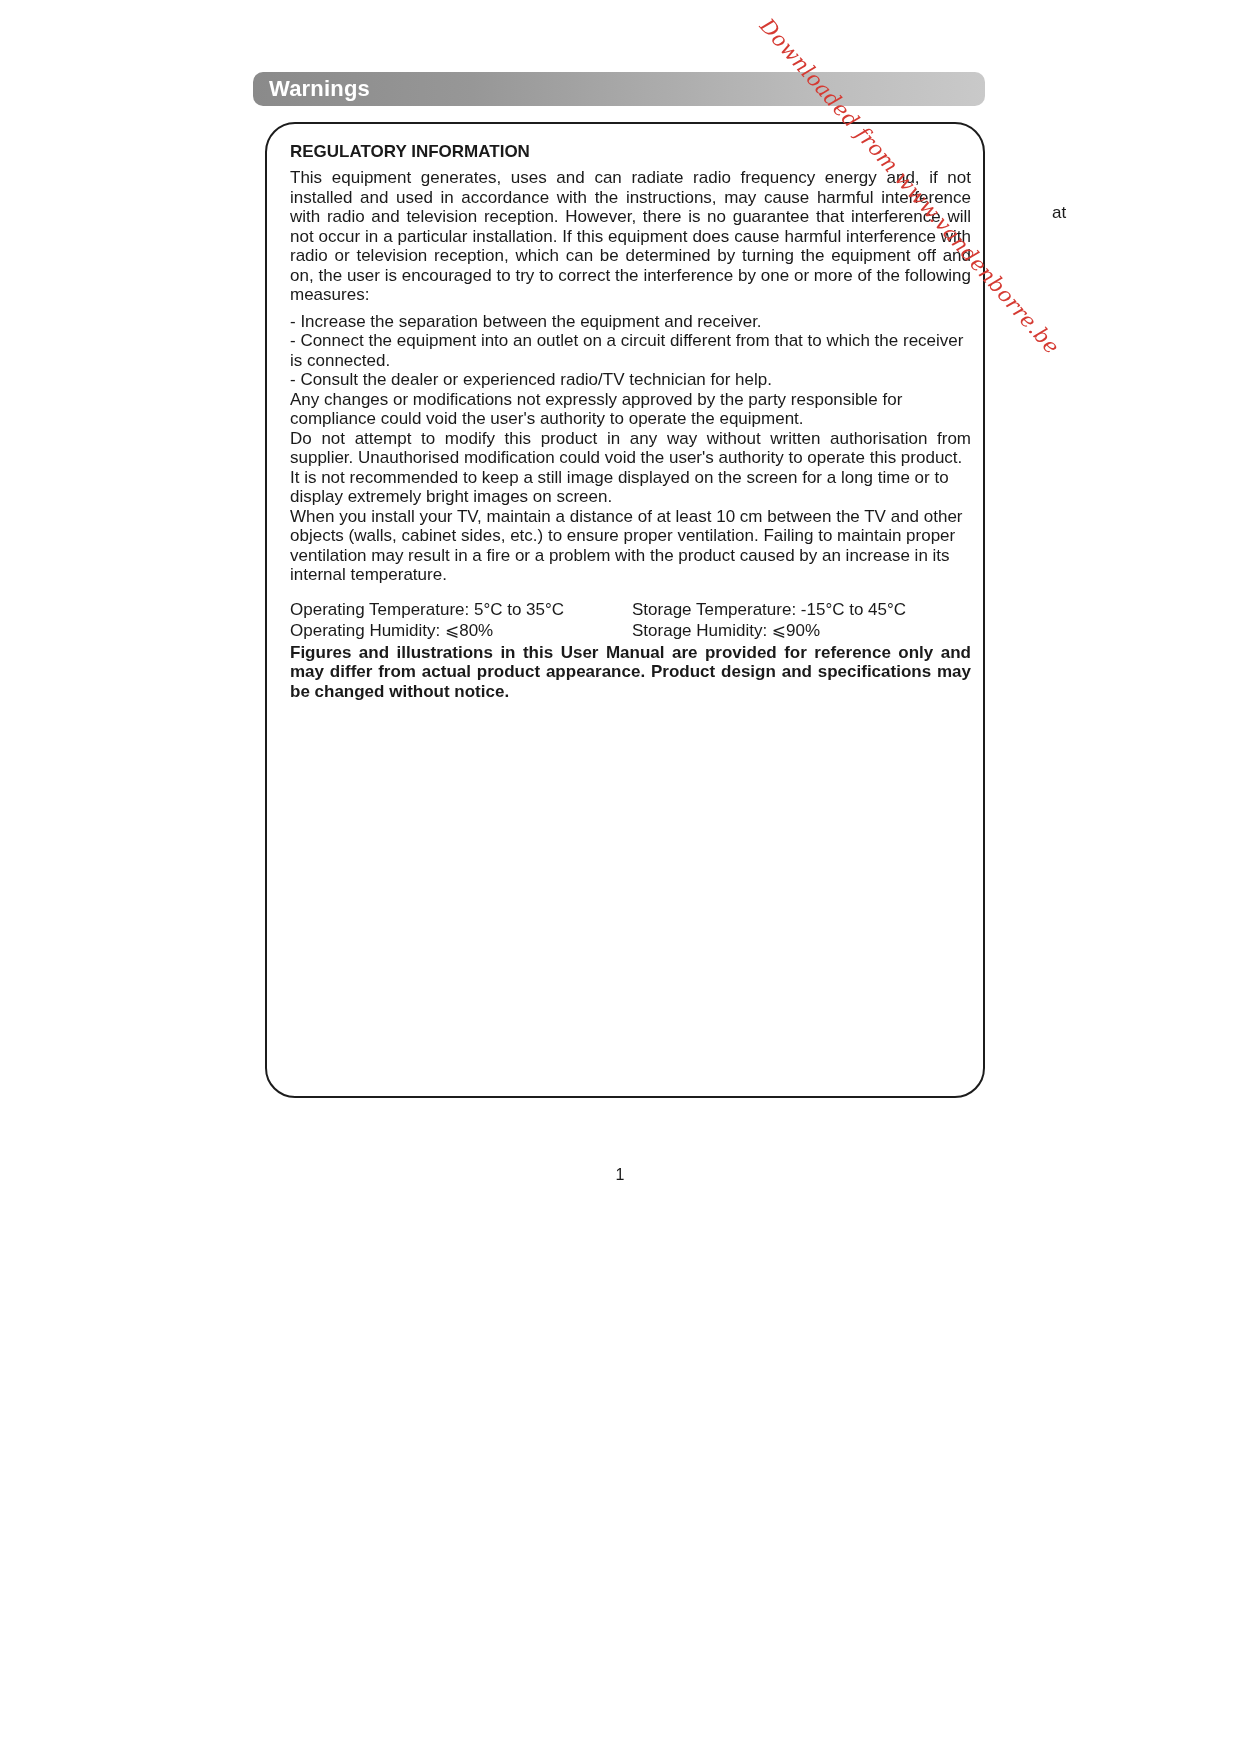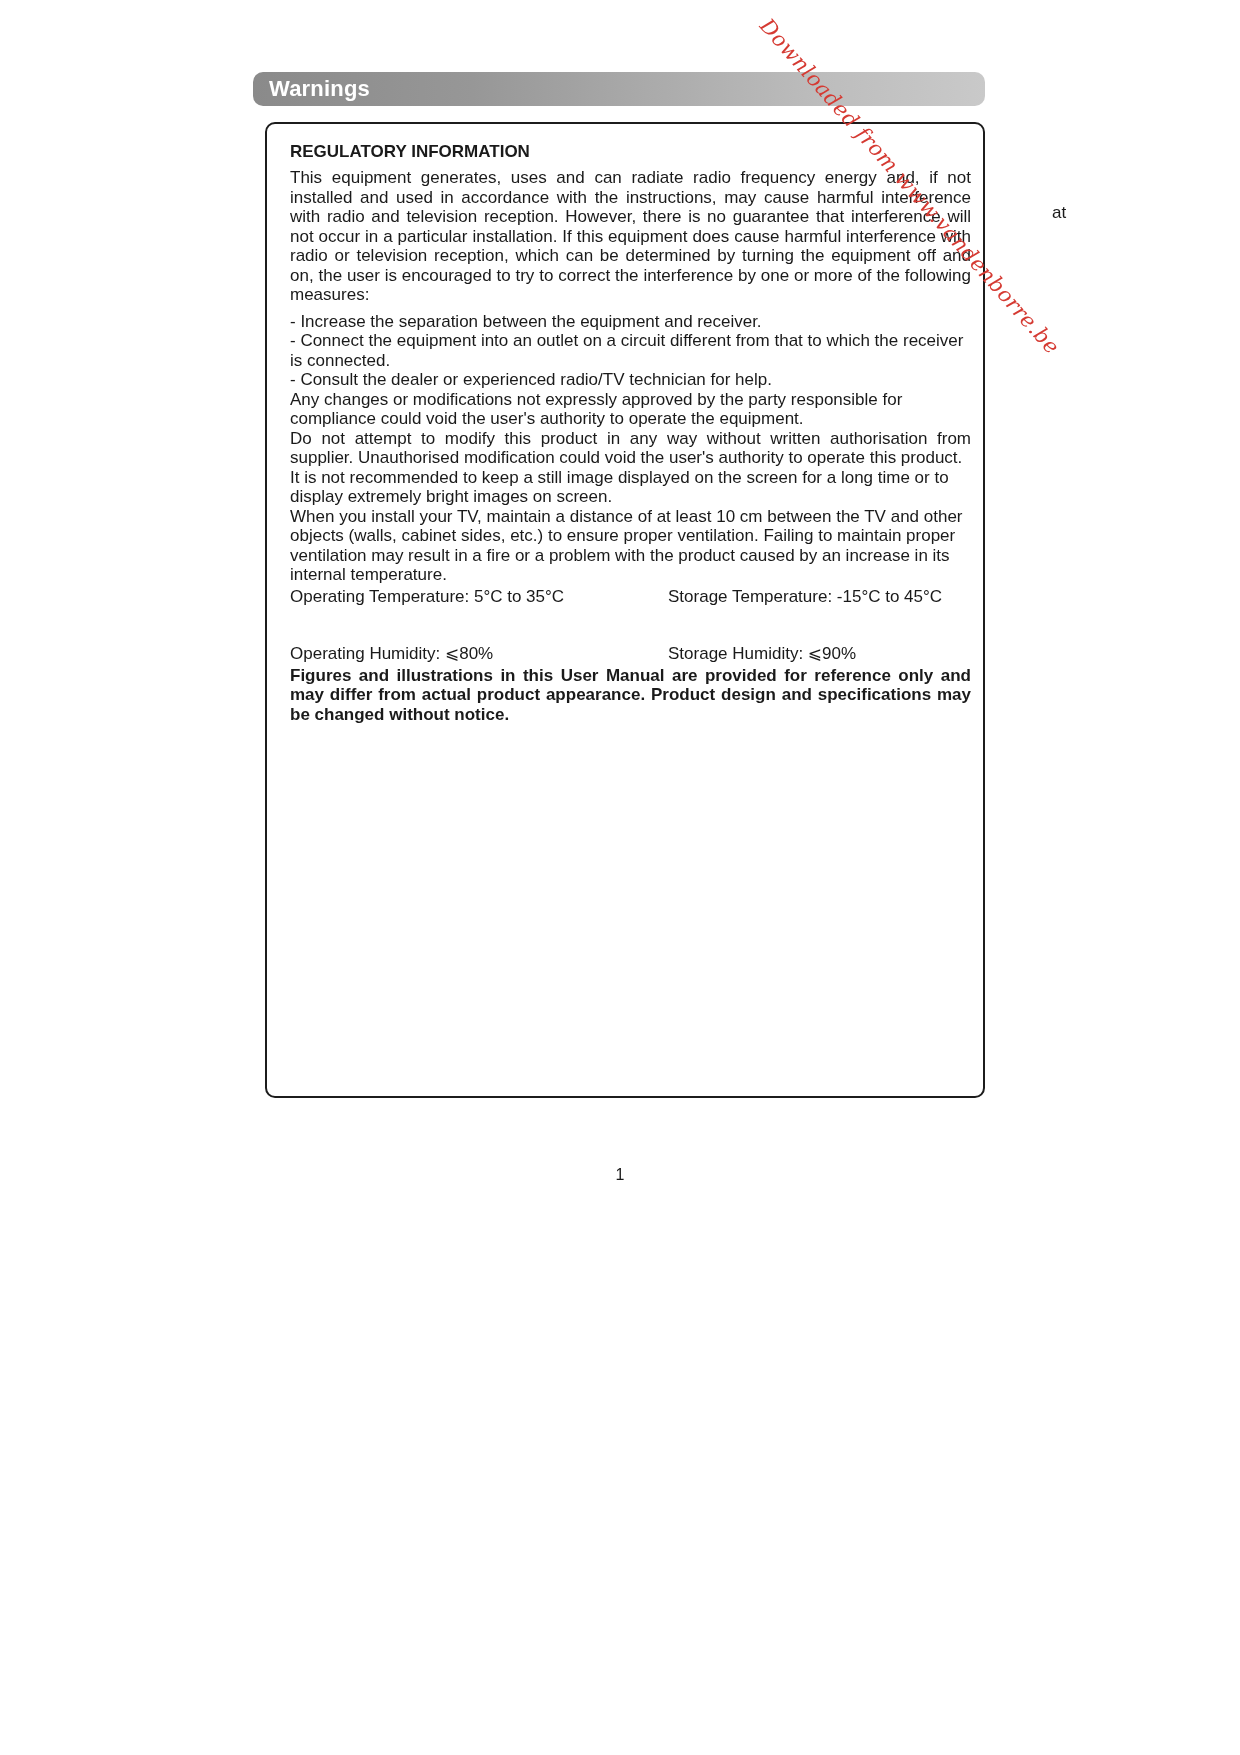--- a/index.html
+++ b/index.html
@@ -46,21 +46,21 @@
     padding-left: 16px;
     letter-spacing: 0.2px;
   }
 
   
   .info-box {
     position: absolute;
     left: 265px; top: 122px;
     width: 720px; height: 976px;
     border: 2px solid #1c1c1c;
-    border-radius: 10px;
+    border-radius: 30px;
     background: transparent;
     padding: 18px 12px 0 23px;
     z-index: 2;
   }
 
   .info-box h2 {
     font-size: 17px;
     font-weight: bold;
     line-height: 20px;
     margin-bottom: 6px;
@@ -74,26 +74,25 @@
   .measures { margin-top: 7px; }
   .measures p { text-align: left; }
 
   .footnote { margin-top: 0; }
 
   .caution-heading { margin-top: 12px; }
 
   .caution-para { margin-top: 0; }
 
   .specs {
-    margin-top: 1px;
+    margin-top: 14px;
     display: grid;
     grid-template-columns: 342px 1fr;
     column-gap: 0;
     row-gap: 0;
-    gap: 36px;
   }
   .specs span {
     font-size: 17px;
     line-height: 21px;
     white-space: nowrap;
   }
 
   .notice {
     margin-top: 2px;
     font-weight: bold;

